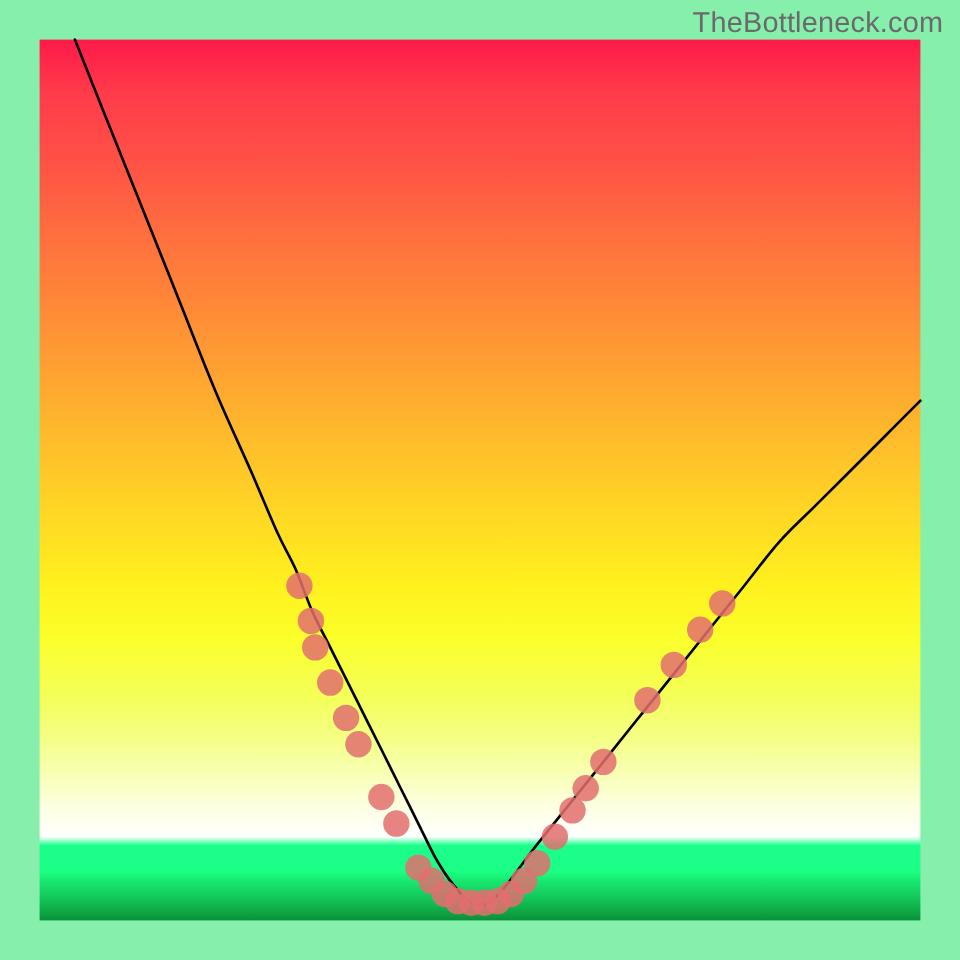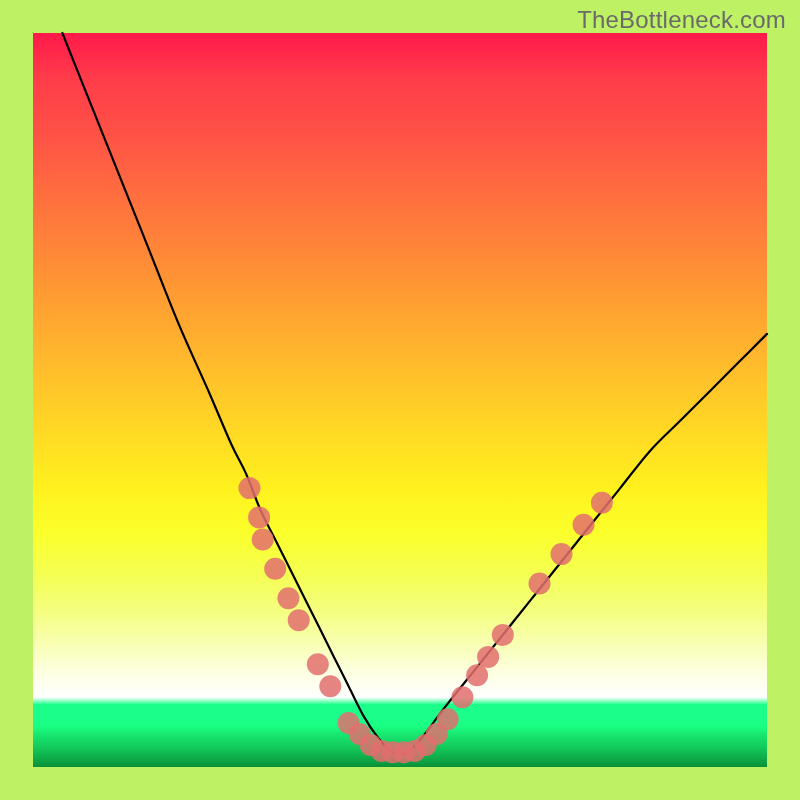--- a/index.html
+++ b/index.html
@@ -10,21 +10,21 @@
     overflow: hidden;
     background: #000;
     font-family: Arial, Helvetica, sans-serif;
   }
   .frame {
     position: absolute;
     top: 0;
     left: 0;
     width: 800px;
     height: 800px;
-    background: #bef264;
+    background: #86efac;
   }
   .plot {
     position: absolute;
     top: 33px;
     left: 33px;
     width: 734px;
     height: 734px;
     background: linear-gradient(
       to bottom,
       #ff1a4a 0%,

